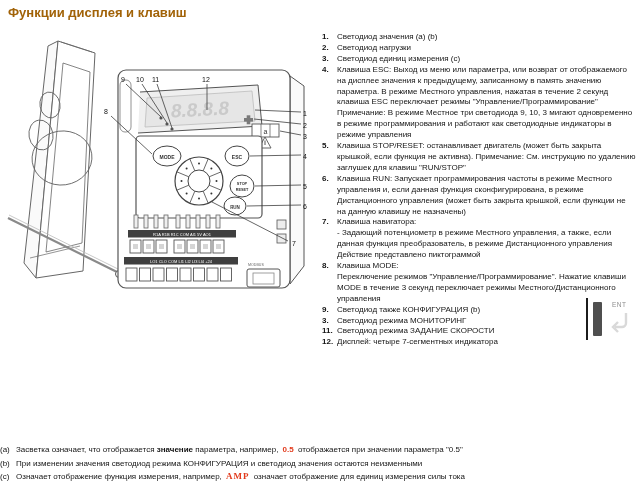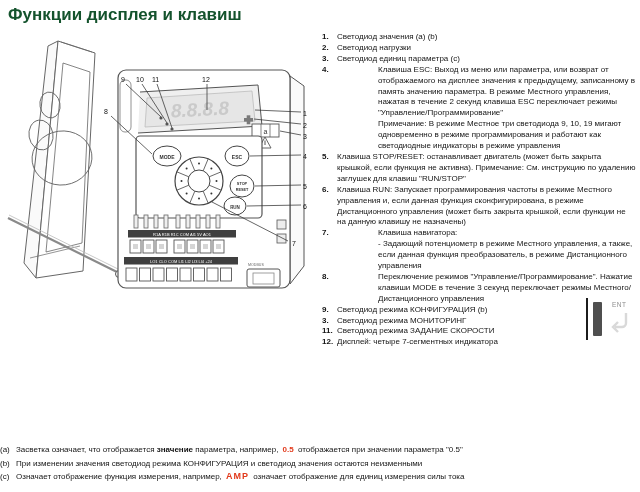--- a/index.html
+++ b/index.html
@@ -2,43 +2,43 @@
 <html><head>
 <meta charset="utf-8">
 <style>
   html,body{margin:0;padding:0;}
   body{
     width:640px;height:492px;background:#ffffff;position:relative;
     font-family:"Liberation Sans", sans-serif;color:#111;overflow:hidden;
     -webkit-font-smoothing:antialiased;
   }
   .page-title{
-    position:absolute;left:8px;top:5px;font-size:17px;font-weight:700;color:#14532d;
+    position:absolute;left:8px;top:5px;font-size:13px;font-weight:700;color:#a16207;
   }
   
   .diagram{position:absolute;left:0;top:28px;width:320px;height:280px;}
   
   .list{position:absolute;left:322px;top:32px;width:314px;font-size:8px;line-height:10.9px;color:#141414;}
   .li{display:flex;}
   .li .num{flex:0 0 15px;font-weight:700;}
   .li .txt{flex:1;}
-  .block{display:block;margin-left:41px;}
+  .block{display:block;}
   
   .ent{position:absolute;left:586px;top:296px;width:52px;height:50px;}
   .ent-line{position:absolute;left:0;top:2px;width:2px;height:42px;background:#1c1c1c;}
   .ent-knob{position:absolute;left:7px;top:6px;width:9px;height:34px;background:#4f4f4f;border-radius:1px;}
   .ent-label{position:absolute;left:26px;top:5px;font-size:6.5px;color:#8d8d8d;letter-spacing:.5px;}
   .ent-arrow{position:absolute;left:23px;top:15px;}
   
   .footnotes{position:absolute;left:0;top:443px;width:626px;font-size:8px;line-height:13.5px;color:#141414;}
   .fline{white-space:nowrap;}
   .ftag{display:inline-block;width:16px;}
   .fb{font-weight:700;}
   .fred{font-weight:700;color:#e23a1c;padding:0 2px;}
-  .fserif{font-family:Liberation Sans, sans-serif;letter-spacing:1px;font-size:9px;}
+  .fserif{font-family:Liberation Serif, serif;letter-spacing:1px;font-size:9px;}
   
   text{font-family:"Liberation Sans", sans-serif;}
 </style>
 </head>
 <body>
 
 <div class="page-title">Функции дисплея и клавиш</div>
 
 <div class="diagram">
 <svg width="320" height="280" viewBox="0 0 320 280">
@@ -232,53 +232,55 @@
   <div class="li">
     <span class="num">1.</span>
     <span class="txt">Светодиод значения (a) (b)</span>
   </div>
   <div class="li">
     <span class="num">2.</span>
     <span class="txt">Светодиод нагрузки</span>
   </div>
   <div class="li">
     <span class="num">3.</span>
-    <span class="txt">Светодиод единиц параметра (c)</span>
+    <span class="txt">Светодиод единиц измерения (c)</span>
   </div>
   <div class="li">
     <span class="num">4.</span>
     <span class="txt">
       <span class="block">Клавиша ESC: Выход из меню или параметра, или возврат от отображаемого на дисплее значения к предыдущему, записанному в память значению параметра. В режиме Местного управления, нажатая в течение 2 секунд клавиша ESC переключает режимы "Управление/Программирование"</span>
-      <span class="block">Примечание: В режиме Местное три светодиода 9, 10, 19 мигают одновременно в режиме программирования и работают как светодиодные индикаторы в режиме управления</span>
+      <span class="block">Примечание: В режиме Местное три светодиода 9, 10, 3 мигают одновременно в режиме программирования и работают как светодиодные индикаторы в режиме управления</span>
     </span>
   </div>
   <div class="li">
     <span class="num">5.</span>
     <span class="txt">Клавиша STOP/RESET: останавливает двигатель (может быть закрыта крышкой, если функция не активна). Примечание: См. инструкцию по удалению заглушек для клавиш "RUN/STOP"</span>
   </div>
   <div class="li">
     <span class="num">6.</span>
     <span class="txt">Клавиша RUN: Запускает программирования частоты в режиме Местного управления и, если данная функция сконфигурирована, в режиме Дистанционного управления (может быть закрыта крышкой, если функции не на данную клавишу не назначены)</span>
   </div>
   <div class="li">
     <span class="num">7.</span>
     <span class="txt">
       <span class="block">Клавиша навигатора:</span>
       <span class="block">- Задающий потенциометр в режиме Местного управления, а также, если данная функция преобразователь, в режиме Дистанционного управления</span>
+      <span class="block">Действие представлено пиктограммой</span>
     </span>
   </div>
   <div class="li">
     <span class="num">8.</span>
     <span class="txt">
+      <span class="block">Клавиша MODE:</span>
       <span class="block">Переключение режимов "Управление/Программирование". Нажатие клавиши MODE в течение 3 секунд переключает режимы Местного/Дистанционного управления</span>
     </span>
   </div>
   <div class="li">
     <span class="num">9.</span>
-    <span class="txt">Светодиод режима КОНФИГУРАЦИЯ (b)</span>
+    <span class="txt">Светодиод также КОНФИГУРАЦИЯ (b)</span>
   </div>
   <div class="li">
     <span class="num">3.</span>
     <span class="txt">Светодиод режима МОНИТОРИНГ</span>
   </div>
   <div class="li">
     <span class="num">11.</span>
     <span class="txt">Светодиод режима ЗАДАНИЕ СКОРОСТИ</span>
   </div>
   <div class="li">

